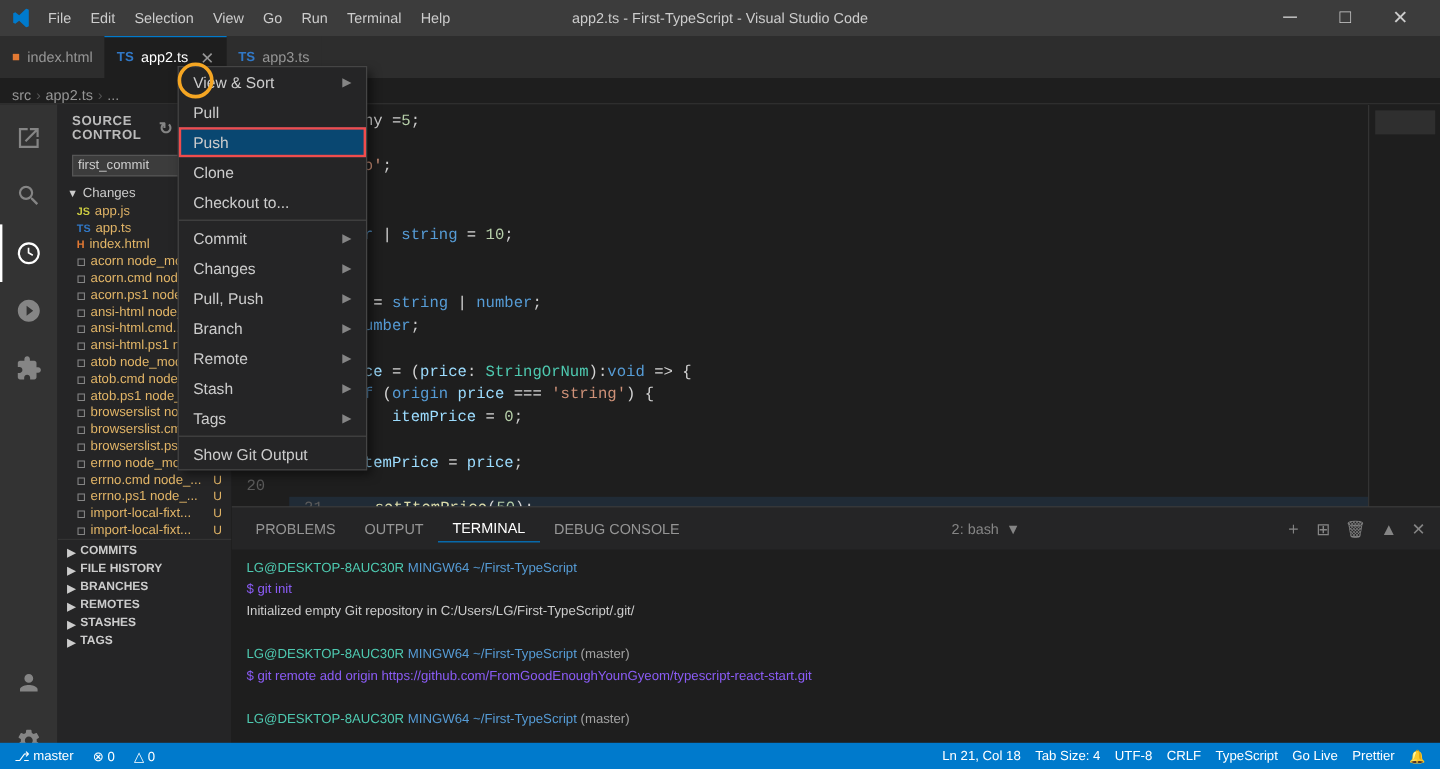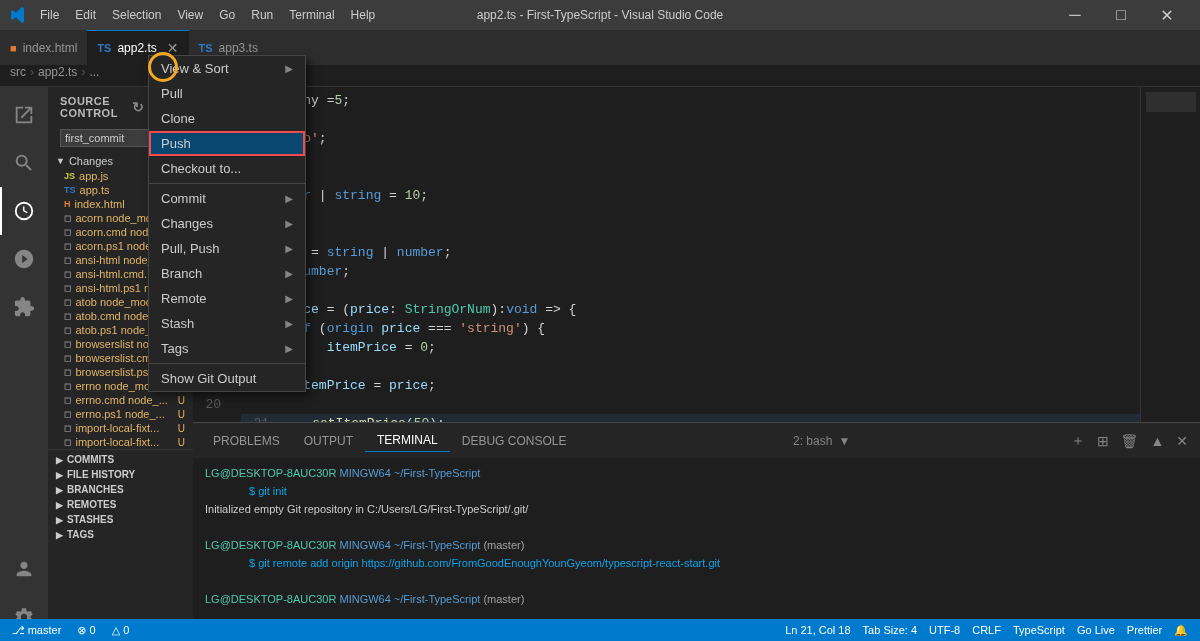--- a/index.html
+++ b/index.html
@@ -17,21 +17,21 @@
     
     .tab-bar { background: #2d2d2d; height: 35px; display: flex; align-items: flex-end; }
     .tab { display: flex; align-items: center; height: 35px; padding: 0 10px; gap: 6px; font-size: 12px; cursor: pointer; border-top: 1px solid transparent; position: relative; }
     .tab.active { background: #1e1e1e; color: #ffffff; border-top: 1px solid #007acc; }
     .tab.inactive { background: #2d2d2d; color: #969696; }
     .tab-close { font-size: 14px; color: #969696; margin-left: 4px; }
     .tab-icon-ts { color: #3178c6; font-weight: bold; font-size: 11px; }
     .tab-icon-html { color: #e37933; font-size: 11px; }
 
     
-    .breadcrumb { background: #1e1e1e; height: 22px; display: flex; align-items: flex-start; padding: 0 10px; gap: 4px; font-size: 12px; color: #969696; border-bottom: 1px solid #333; }
+    .breadcrumb { background: #1e1e1e; height: 22px; display: flex; align-items: flex-end; padding: 0 10px; gap: 4px; font-size: 12px; color: #969696; border-bottom: 1px solid #333; }
     .breadcrumb-sep { color: #555; }
 
     
     .main-layout { display: flex; height: calc(641px - 30px - 35px - 22px); }
 
     
     .activity-bar { width: 48px; background: #333333; display: flex; flex-direction: column; align-items: center; padding-top: 4px; gap: 0; flex-shrink: 0; }
     .activity-icon { width: 48px; height: 48px; display: flex; align-items: center; justify-content: center; cursor: pointer; color: #858585; font-size: 22px; position: relative; }
     .activity-icon.active { color: #ffffff; }
     .activity-icon.active::before { content: ''; position: absolute; left: 0; top: 0; bottom: 0; width: 2px; background: #ffffff; }
@@ -75,21 +75,21 @@
     .terminal-tab.active { color: #ffffff; border-bottom: 1px solid #007acc; }
     .terminal-controls { margin-left: auto; display: flex; gap: 4px; align-items: center; }
     .terminal-ctrl-btn { color: #858585; cursor: pointer; font-size: 14px; padding: 2px 4px; }
     .terminal-name { color: #858585; font-size: 12px; margin-left: auto; margin-right: 4px; }
     .terminal-content { padding: 6px 12px; font-family: Liberation Sans, sans-serif; font-size: 11px; line-height: 18px; overflow-y: auto; height: calc(185px - 35px); }
     .term-line { white-space: pre; }
     .term-user { color: #4ec9b0; }
     .term-path { color: #569cd6; }
     .term-branch { color: #a3a3a3; }
     .term-output { color: #cccccc; }
-    .term-prompt { color: #0ea5e9; margin-left: 44px; }
+    .term-prompt { color: #8b5cf6; }
 
     
     .status-bar { height: 22px; background: #007acc; display: flex; align-items: center; padding: 0 8px; gap: 8px; font-size: 11px; color: #ffffff; position: absolute; bottom: 0; left: 0; right: 0; }
     .status-item { display: flex; align-items: center; gap: 3px; cursor: pointer; padding: 0 4px; }
     .status-right { margin-left: auto; display: flex; gap: 4px; }
 
     
     .more-btn-highlight { position: absolute; left: 148px; top: 52px; width: 30px; height: 30px; border-radius: 50%; border: 3px solid #f5a623; pointer-events: none; z-index: 2000; }
 
     .editor-with-terminal { display: flex; flex-direction: column; flex: 1; position: relative; overflow: hidden; }
@@ -456,25 +456,25 @@
 </div>
 
 <div class="context-menu" id="contextMenu">
 <div class="ctx-item">
       <span class="ctx-item-label">View &amp; Sort</span>
       <span class="ctx-item-arrow">▶</span>
     </div>
     <div class="ctx-item">
       <span class="ctx-item-label">Pull</span>
     </div>
-    <div class="ctx-item">
-      <span class="ctx-item-label">Clone</span>
-    </div>
     <div class="ctx-item highlighted">
       <span class="ctx-item-label">Push</span>
+    </div>
+    <div class="ctx-item">
+      <span class="ctx-item-label">Clone</span>
     </div>
     <div class="ctx-item">
       <span class="ctx-item-label">Checkout to...</span>
     </div>
     <div class="ctx-separator"></div>
     <div class="ctx-item">
       <span class="ctx-item-label">Commit</span>
       <span class="ctx-item-arrow">▶</span>
     </div>
     <div class="ctx-item">

